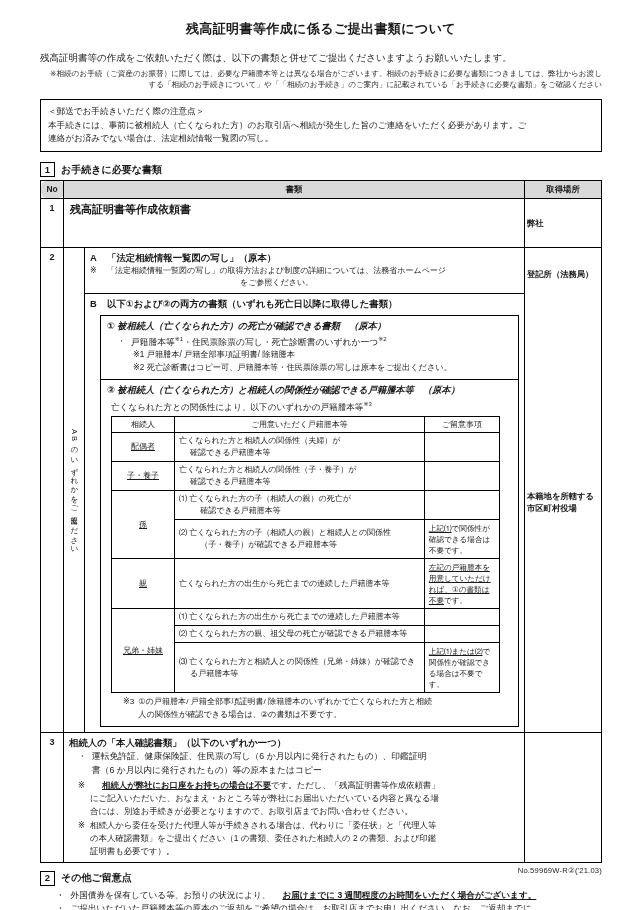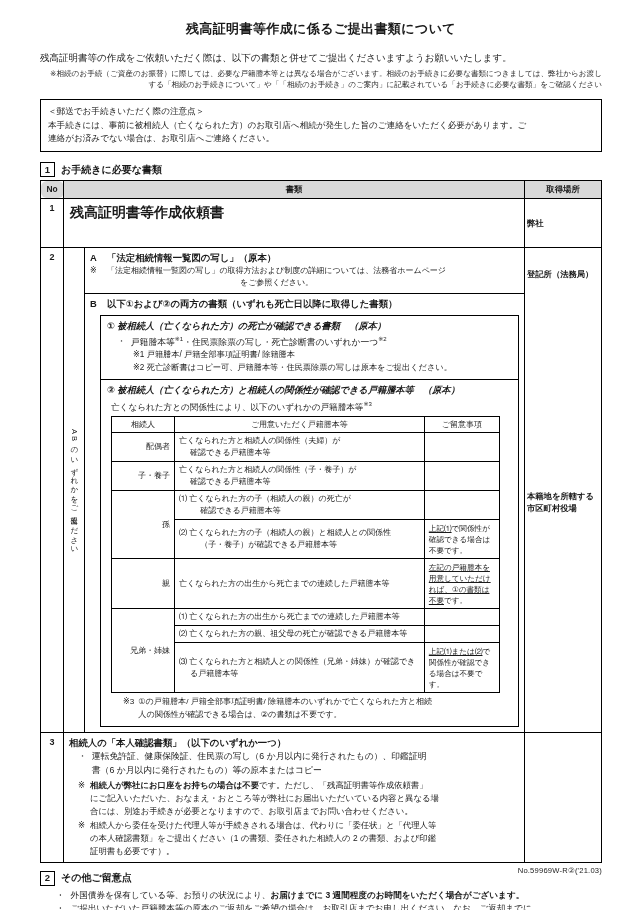--- a/index.html
+++ b/index.html
@@ -31,21 +31,21 @@
   table{border-collapse:collapse;width:100%;table-layout:fixed;}
   .main-tbl{border:1.3px solid #000;}
   .main-tbl > thead > tr > th{
     border:1px solid #000;background:#d9d9d9;font-size:8.4px;font-weight:bold;text-align:center;padding:2px 0;
   }
   .main-tbl > tbody > td, .main-tbl td{border:1px solid #000;vertical-align:top;}
   .c-no{width:22px;text-align:center;font-weight:bold;font-size:9px;padding-top:3px;border-radius:6px;}
   .c-doc{padding:0;}
   .c-place{width:76px;text-align:left;font-size:8.3px;padding:18px 2px;vertical-align:middle;font-weight:bold;}
 
-  .row1-doc{font-weight:bold;font-size:14px;padding:3px 6px;}
+  .row1-doc{font-weight:bold;font-size:11px;padding:3px 6px;}
 
   
   .r2wrap{display:flex;align-items:stretch;}
   .vstrip{
     width:20px;flex:none;border-right:1px solid #000;display:flex;align-items:center;justify-content:center;
   }
   .vtext{
     writing-mode:vertical-rl;font-size:7.6px;letter-spacing:1px;white-space:nowrap;line-height:1;
   }
   .r2body{flex:1;min-width:0;}
@@ -61,32 +61,32 @@
   .circ-head{font-weight:bold;font-size:9.2px;margin-bottom:2px;font-style:italic;}
   .bullet-l{display:flex;gap:5px;padding-left:10px;font-size:8.8px;}
   .bullet-l .dot{flex:none;}
   .subnote{padding-left:26px;font-size:8.2px;line-height:1.55;}
   .circ2-sep{border-top:1px solid #000;margin:5px -6px 4px -6px;}
   .lead2{font-size:8.6px;padding-left:4px;margin:2px 0 3px 0;}
 
   .rel-tbl{border:1px solid #6d28d9;width:96%;margin-left:4px;}
   .rel-tbl th{border:1px solid #000;font-size:8px;font-weight:normal;text-align:center;padding:2px 0;}
   .rel-tbl td{border:1px solid #000;font-size:8px;padding:2px 4px;vertical-align:middle;line-height:1.5;}
-  .rel-tbl td.kin{text-align:right;width:62px;}
+  .rel-tbl td.kin{text-align:center;width:62px;text-decoration:underline;}
   .rel-tbl td.rem{width:74px;font-size:7.6px;line-height:1.45;vertical-align:top;padding-top:3px;}
   .rel-tbl .hang{display:block;padding-left:11px;text-indent:-11px;}
   .note3{display:flex;gap:4px;font-size:8.1px;margin-top:3px;padding-left:16px;line-height:1.5;}
   .note3 .bd{flex:1;}
 
   .row3-head{font-weight:bold;font-size:9.4px;padding:3px 5px 1px 5px;}
   .row3-body{padding:0 6px 4px 6px;}
   .r3-bullet{display:flex;gap:5px;font-size:8.8px;padding-left:8px;line-height:1.55;}
   .r3-note{display:flex;gap:5px;font-size:8.4px;padding-left:8px;margin-top:1px;line-height:1.55;}
   .r3-note .mk{flex:none;}
-  .u-bold{font-weight:bold;}
+  .u-bold{font-weight:bold;text-decoration:underline;margin-left:12px;}
 
   .sec2 .sec-head{margin-top:8px;}
   .bot-list{padding-left:16px;font-size:8.6px;line-height:1.6;}
   .bot-item{display:flex;gap:6px;}
   .bot-item .dot{flex:none;}
   .docno{position:absolute;right:40px;bottom:34px;font-size:7.6px;letter-spacing:.2px;}
   sup{font-size:6px;vertical-align:super;}
 </style>
 </head>
 <body>
@@ -97,21 +97,21 @@
 
   <p class="lead">残高証明書等の作成をご依頼いただく際は、以下の書類と併せてご提出くださいますようお願いいたします。</p>
   <p class="note-small">※相続のお手続（ご資産のお振替）に際しては、必要な戸籍謄本等とは異なる場合がございます。相続のお手続きに必要な書類につきましては、弊社からお渡し</p>
   <p class="note-small">
       <span class="ind">する「相続のお手続きについて」や「「相続のお手続き」のご案内」に記載されている「お手続きに必要な書類」をご確認ください</span>
     </p>
 
   <div class="notice">
     <p class="nt">＜郵送でお手続きいただく際の注意点＞</p>
     <p class="nt">本手続きには、事前に被相続人（亡くなられた方）のお取引店へ相続が発生した旨のご連絡をいただく必要があります。ご</p>
-    <p class="nt">連絡がお済みでない場合は、お取引店へご連絡ください。</p>
+    <p class="nt">連絡がお済みでない場合は、法定相続情報一覧図の写し。</p>
   </div>
 
   <div class="sec-head">
     <div class="num-box">1</div>
     <div class="sec-title">お手続きに必要な書類</div>
   </div>
 
   <table class="main-tbl">
     <thead>
       <tr>

